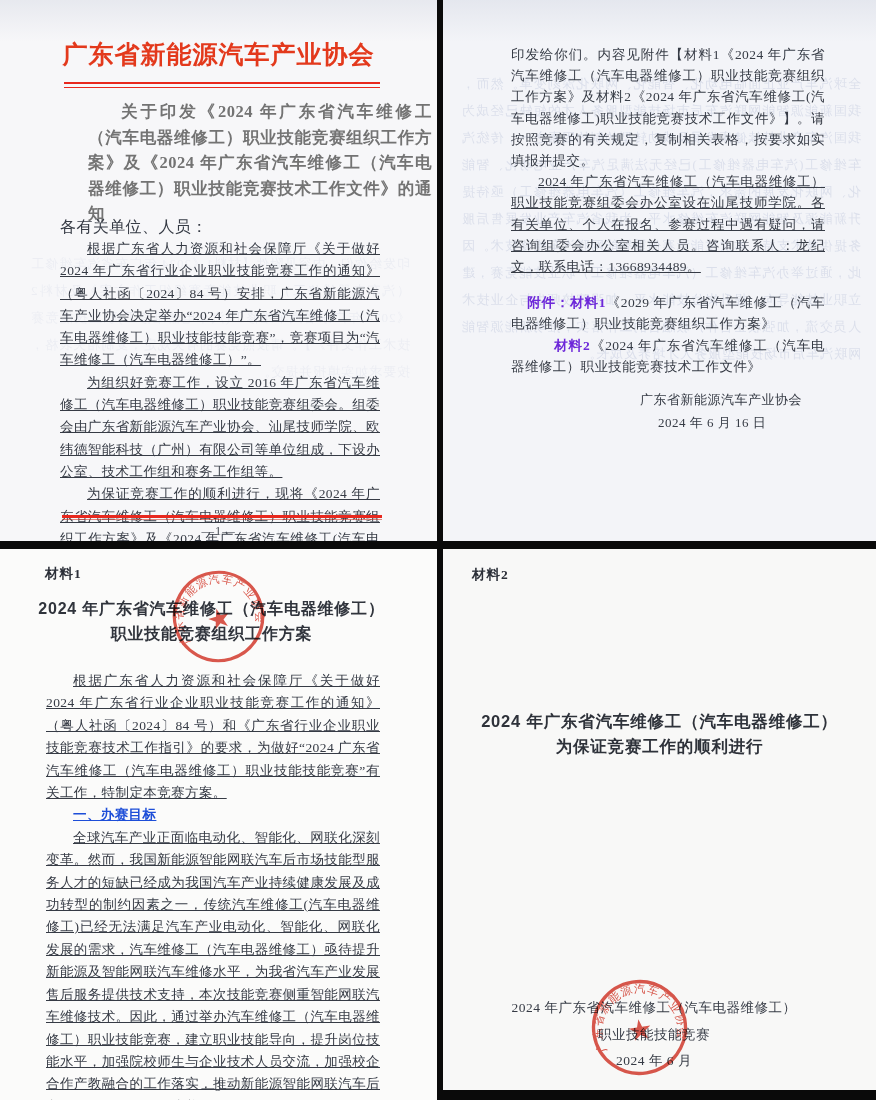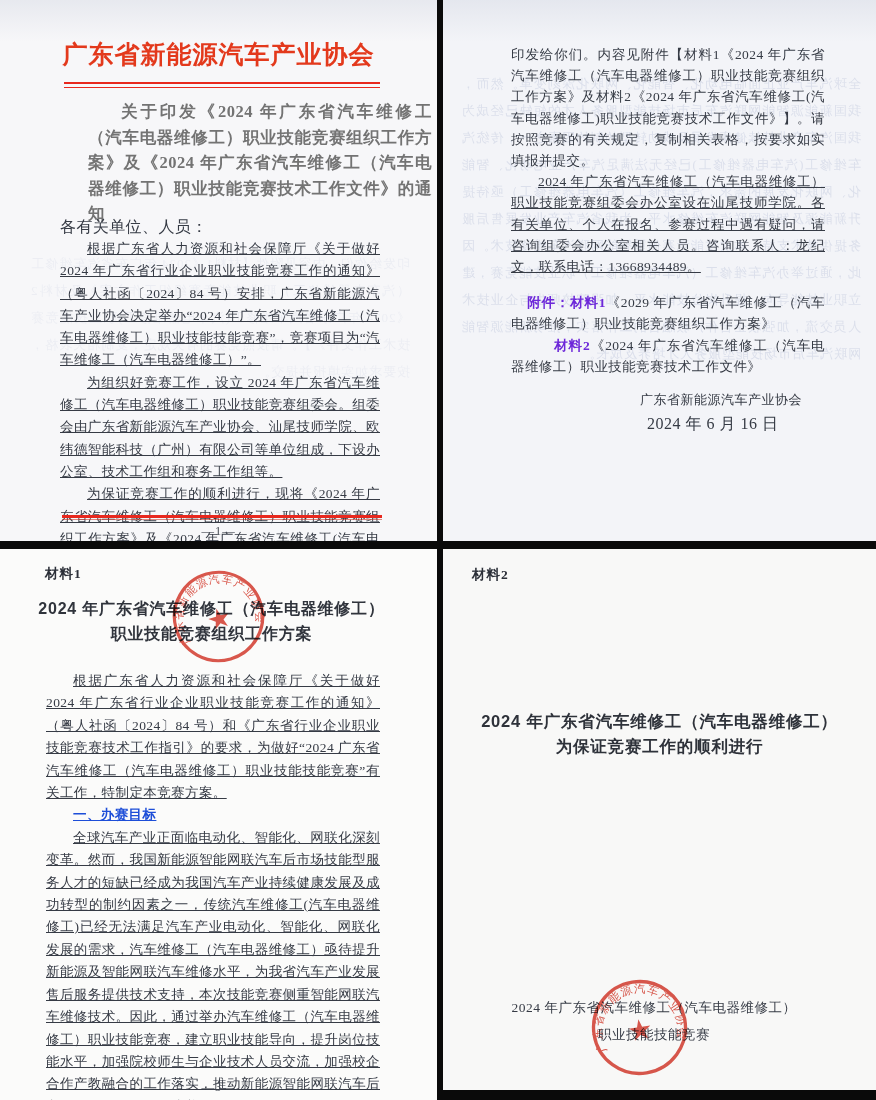--- a/index.html
+++ b/index.html
@@ -46,21 +46,21 @@
     font-size:12.5px; color:#4a4f58; letter-spacing:1px;
   }
   #p3 .page-num { bottom:5px; }
   
   .body2 { position:absolute; top:44px; left:68px; width:314px; }
   .body2 .para { line-height:21.2px; }
   .attach1 { margin-top:15px; text-indent:1.2em; }
   .attach2 { text-indent:3.2em; }
   .b { font-weight:700; color:#6d28d9; }
   .sig-org  { position:absolute; top:391px; left:197px; width:300px; font-size:13px; letter-spacing:.5px; }
-  .sig-date { position:absolute; top:414px; left:204px; font-size:16px; letter-spacing:.5px; }
+  .sig-date { position:absolute; top:414px; left:215px; font-size:13px; letter-spacing:.5px; }
   
   .material-label { position:absolute; font-size:13.5px; font-weight:700; color:#2b2f38; letter-spacing:1px; }
   #p3 .material-label { top:16px; left:45px; }
   #p4 .material-label { top:17px; left:29px; }
   .m-title {
     position:absolute; top:47px; left:0; right:14px; text-align:center;
     font-family:"Liberation Sans","DejaVu Sans",sans-serif;
     font-size:16px; font-weight:600; color:#30343c; letter-spacing:.8px; line-height:25px;
   }
   .body3 { position:absolute; top:121px; left:46px; width:334px; }
@@ -95,21 +95,21 @@
 <div class="canvas">
 
   <section class="page" id="p1">
     <div class="ghost light" style="top:250px; left:30px; width:380px;">印发给你们。内容见附件【材料1《2024 年广东省汽车维修工（汽车电器维修工）职业技能竞赛组织工作方案》及材料2《2024 年广东省汽车维修工(汽车电器维修工)职业技能竞赛技术工作文件》】。请按照竞赛的有关规定，复制相关表格，按要求如实填报并提交。</div>
     <h1 class="org-header">广东省新能源汽车产业协会</h1>
     <div class="red-rule-double"></div>
     <div class="doc-title">关于印发《2024 年广东省汽车维修工（汽车电器维修工）职业技能竞赛组织工作方案》及《2024 年广东省汽车维修工（汽车电器维修工）职业技能竞赛技术工作文件》的通知</div>
     <div class="salutation">各有关单位、人员：</div>
     <div class="body1">
       <p class="para indent">根据广东省人力资源和社会保障厅《关于做好 2024 年广东省行业企业职业技能竞赛工作的通知》（粤人社函〔2024〕84 号）安排，广东省新能源汽车产业协会决定举办“2024 年广东省汽车维修工（汽车电器维修工）职业技能技能竞赛”，竞赛项目为“汽车维修工（汽车电器维修工）”。</p>
-      <p class="para indent">为组织好竞赛工作，设立 2024 年广东省汽车维修工（汽车电器维修工）职业技能竞赛组委会。组委会由广东省新能源汽车产业协会、汕尾技师学院、欧纬德智能科技（广州）有限公司等单位组成，下设办公室、技术工作组和赛务工作组等。</p>
+      <p class="para indent">为组织好竞赛工作，设立 2016 年广东省汽车维修工（汽车电器维修工）职业技能竞赛组委会。组委会由广东省新能源汽车产业协会、汕尾技师学院、欧纬德智能科技（广州）有限公司等单位组成，下设办公室、技术工作组和赛务工作组等。</p>
       <p class="para indent">为保证竞赛工作的顺利进行，现将《2024 年广东省汽车维修工（汽车电器维修工）职业技能竞赛组织工作方案》及《2024 年广东省汽车维修工(汽车电器维修工)职业技能竞赛技术工作文件》</p>
     </div>
     <div class="red-rule-bottom"></div>
     <div class="page-num">—1—</div>
   </section>
 
   <section class="page" id="p2">
     <div class="ghost" style="top:70px; left:18px; width:400px;">全球汽车产业正面临电动化、智能化、网联化深刻变革。然而，我国新能源智能网联汽车后市场技能型服务人才的短缺已经成为我国汽车产业持续健康发展及成功转型的制约因素之一，传统汽车维修工(汽车电器维修工)已经无法满足汽车产业电动化、智能化、网联化发展的需求，汽车维修工（汽车电器维修工）亟待提升新能源及智能网联汽车维修水平，为我省汽车产业发展售后服务提供技术支持，本次技能竞赛侧重智能网联汽车维修技术。因此，通过举办汽车维修工（汽车电器维修工）职业技能竞赛，建立职业技能导向，提升岗位技能水平，加强院校师生与企业技术人员交流，加强校企合作产教融合的工作落实，推动新能源智能网联汽车后市场技能型服务人才培养及成长。</div>
     <div class="body2">
       <p class="para">印发给你们。内容见附件【材料1《2024 年广东省汽车维修工（汽车电器维修工）职业技能竞赛组织工作方案》及材料2《2024 年广东省汽车维修工(汽车电器维修工)职业技能竞赛技术工作文件》】。请按照竞赛的有关规定，复制相关表格，按要求如实填报并提交。</p>
@@ -146,20 +146,21 @@
 
   <section class="page" id="p4">
     <div class="material-label">材料2</div>
     <div class="m-title4">
       <div>2024 年广东省汽车维修工（汽车电器维修工）</div>
       <div>为保证竞赛工作的顺利进行</div>
     </div>
     <div class="sig4">
       <div>2024 年广东省汽车维修工（汽车电器维修工）</div>
       <div>职业技能技能竞赛</div>
+      <div>2024 年 6 月</div>
     </div>
     <svg class="stamp" id="stamp-p4" viewBox="0 0 100 100">
       <defs>
           <path id="arc4" d="M 13,62 A 38,38 0 1 1 87,62" fill="none"></path>
         </defs>
       <circle cx="50" cy="50" r="45.5" fill="none" stroke="#d6382a" stroke-width="3.3"></circle>
       <text font-size="11.2" fill="#d6382a" letter-spacing="1.2"><textPath href="#arc4" startOffset="50%" text-anchor="middle">广东省新能源汽车产业协会</textPath></text>
       <text x="50" y="62" text-anchor="middle" font-size="28" fill="#d6382a">★</text>
     </svg>
   </section>

